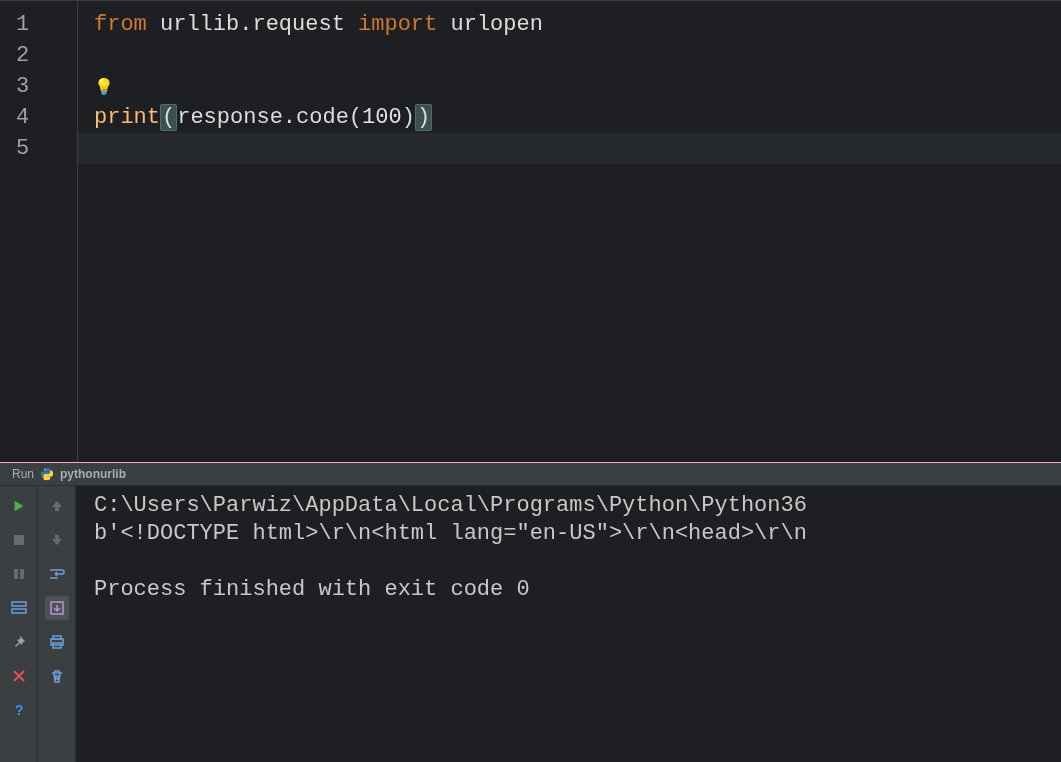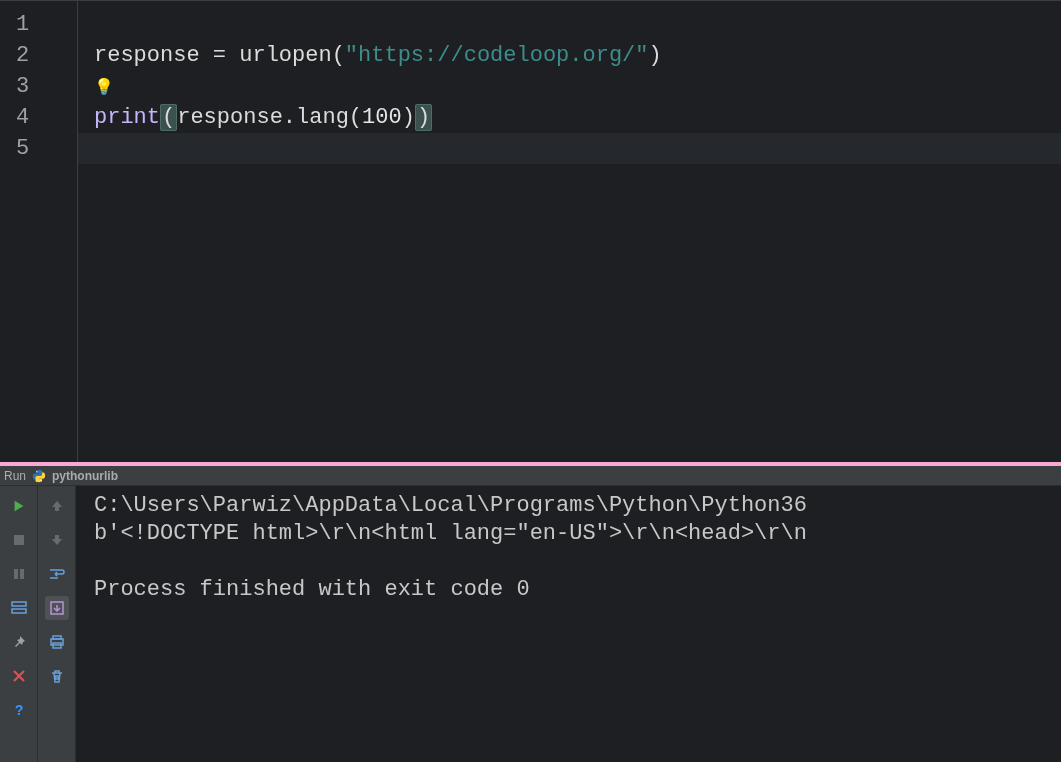--- a/index.html
+++ b/index.html
@@ -31,38 +31,38 @@
     line-height: 31px;
     color: #dcdcdc;
     position: relative;
   }
   .code-line { height: 31px; white-space: pre; }
   .kw { color: #cc7832; }
   .id { color: #dcdcdc; }
   .fn { color: #dcdcdc; }
   .str { color: #3c8d8b; }
   .num { color: #e5e5e5; }
-  .builtin { color: #c4b5fd; }
+  .builtin { color: #fdba74; }
   .op { color: #dcdcdc; }
   .paren { color: #dcdcdc; }
   .hl-line { background: #25282c; position: absolute; left:0; right:0; height:31px; z-index:0; }
   .code-line > * { position: relative; z-index:1; }
   .bracket-hl { background: #3b514d; border:1px solid #4e6b66; border-radius:2px; padding:0 1px; }
   .bulb { color: #f0c674; font-size: 16px; display:inline-block; }
   
   .run-bar {
     height: 24px;
     width: 100%;
     background: #3c3f41;
-    border-top: 4px solid #f9a8d4;
+    border-top: 1px solid #f9a8d4;
     border-bottom: 1px solid #2b2d30;
     display: flex;
     align-items: center;
     gap: 6px;
-    padding-left: 4px;
+    padding-left: 12px;
     font-size: 12px;
     color: #a9abad;
     font-family: Arial, sans-serif;
   }
   .run-bar .run-label { color: #a9abad; }
   .py-icon { display:inline-flex; align-items:center; }
   .run-config { color: #a9abad; font-weight: bold; }
   
   .console-panel {
     display: flex;
@@ -119,24 +119,24 @@
 <div class="editor-pane">
   <div class="gutter">
     <div class="ln">1</div>
     <div class="ln">2</div>
     <div class="ln">3</div>
     <div class="ln">4</div>
     <div class="ln">5</div>
   </div>
   <div class="code-area">
     <div class="hl-line" style="top:132px;"></div>
+    <div class="code-line"><span class="kw">from</span><span> </span><span class="id">urllib</span><span class="id">.</span><span class="id">request</span><span> </span><span class="kw">import</span><span> </span><span class="id">urlopen</span></div>
     <div class="code-line"></div>
-    <div class="code-line"><span class="id">response</span><span> </span><span class="op">=</span><span> </span><span class="fn">urlopen</span><span class="paren">(</span><span class="str">"</span><span class="str">https://codeloop.org/</span><span class="str">"</span><span class="paren">)</span></div>
     <div class="code-line"><span class="bulb">💡</span></div>
-    <div class="code-line"><span class="builtin">print</span><span class="paren bracket-hl">(</span><span class="id">response</span><span class="id">.</span><span class="fn">lang</span><span class="paren">(</span><span class="num">100</span><span class="paren">)</span><span class="paren bracket-hl">)</span></div>
+    <div class="code-line"><span class="builtin">print</span><span class="paren bracket-hl">(</span><span class="id">response</span><span class="id">.</span><span class="fn">code</span><span class="paren">(</span><span class="num">100</span><span class="paren">)</span><span class="paren bracket-hl">)</span></div>
   </div>
 </div>
 
 <div class="run-bar">
   <span class="run-label">Run</span>
   <span class="py-icon">
     <svg width="14" height="14" viewBox="0 0 32 32">
         <path fill="#3572A5" d="M16 2c-7 0-7 3-7 3v4h7v1H6s-4 0-4 7 4 7 4 7h3v-4s0-4 4-4h7s4 0 4-4V5s0-3-8-3z"></path>
         <circle cx="11" cy="6" r="1.3" fill="#fff"></circle>
         <path fill="#FFD43B" d="M16 30c7 0 7-3 7-3v-4h-7v-1h10s4 0 4-7-4-7-4-7h-3v4s0 4-4 4h-7s-4 0-4 4v7s0 3 8 3z"></path>

